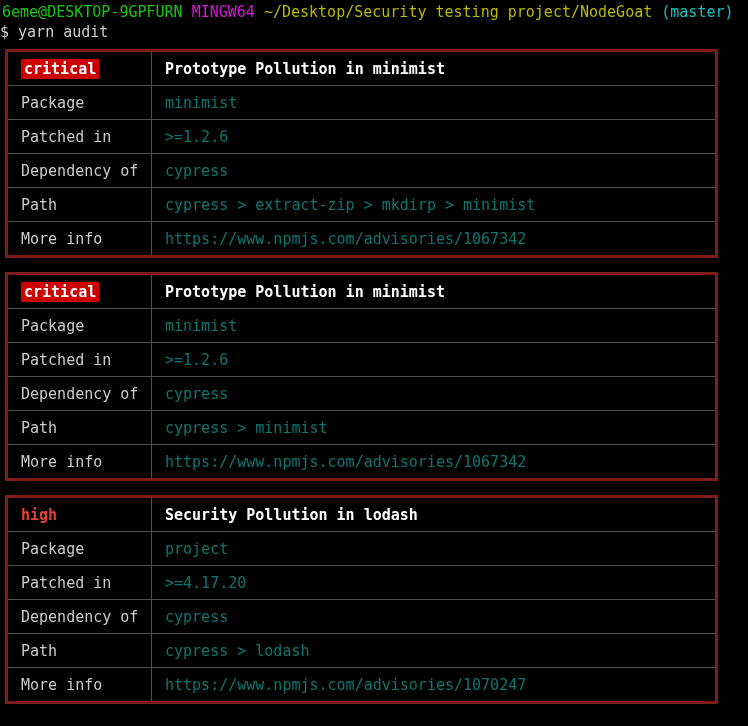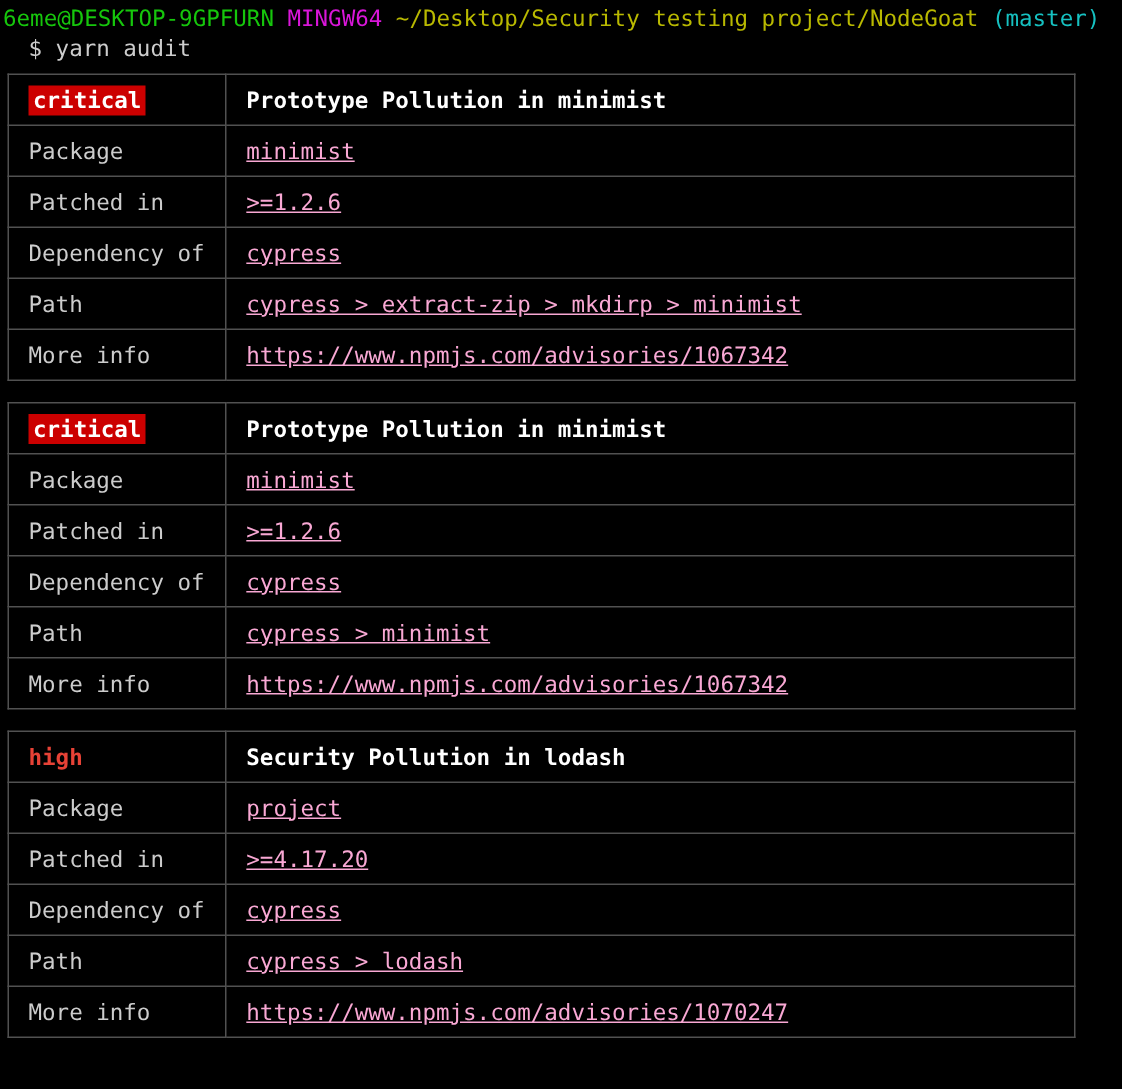--- a/index.html
+++ b/index.html
@@ -36,55 +36,55 @@
   .c-user   { color: #16c60c; }
   .c-shell  { color: #d916d9; }
   .c-path   { color: #b9b900; }
   .c-branch { color: #16c1c1; }
   .c-plain  { color: #cccccc; }
   .cmd-line {
     white-space: pre;
     color: #cccccc;
     font-size: 15px;
     line-height: 20px;
-    padding-left: 19px;
+    padding-left: 0;
   }
   .version-line {
     white-space: pre;
     color: #cccccc;
     font-size: 15px;
     line-height: 20px;
     padding-left: 2px;
   }
   
   .advisories {
     margin-top: 7px;
   }
   .advisory-table {
     border-collapse: collapse;
     table-layout: fixed;
     width: 712px;
     margin: 0 0 14px 5px;
-    border: 1px solid #7f1d1d;
+    border: 3px solid #7f1d1d;
   }
   .advisory-table td {
     border: 1px solid #515151;
     height: 33px;
     padding: 0 0 0 13px;
     vertical-align: middle;
     white-space: nowrap;
     overflow: hidden;
     font-size: 15px;
     line-height: 18px;
   }
   .col-label { width: 145px; }
   .col-value { width: 565px; }
 
   .label-cell { color: #cccccc; }
-  .value-cell { color: #f9a8d4; text-decoration: underline; }
+  .value-cell { color: #0f766e; }
 
   .title-cell {
     color: #ffffff;
     font-weight: bold;
   }
   .sev {
     display: inline-block;
     font-weight: bold;
     padding: 1px 3px;
     line-height: 18px;

